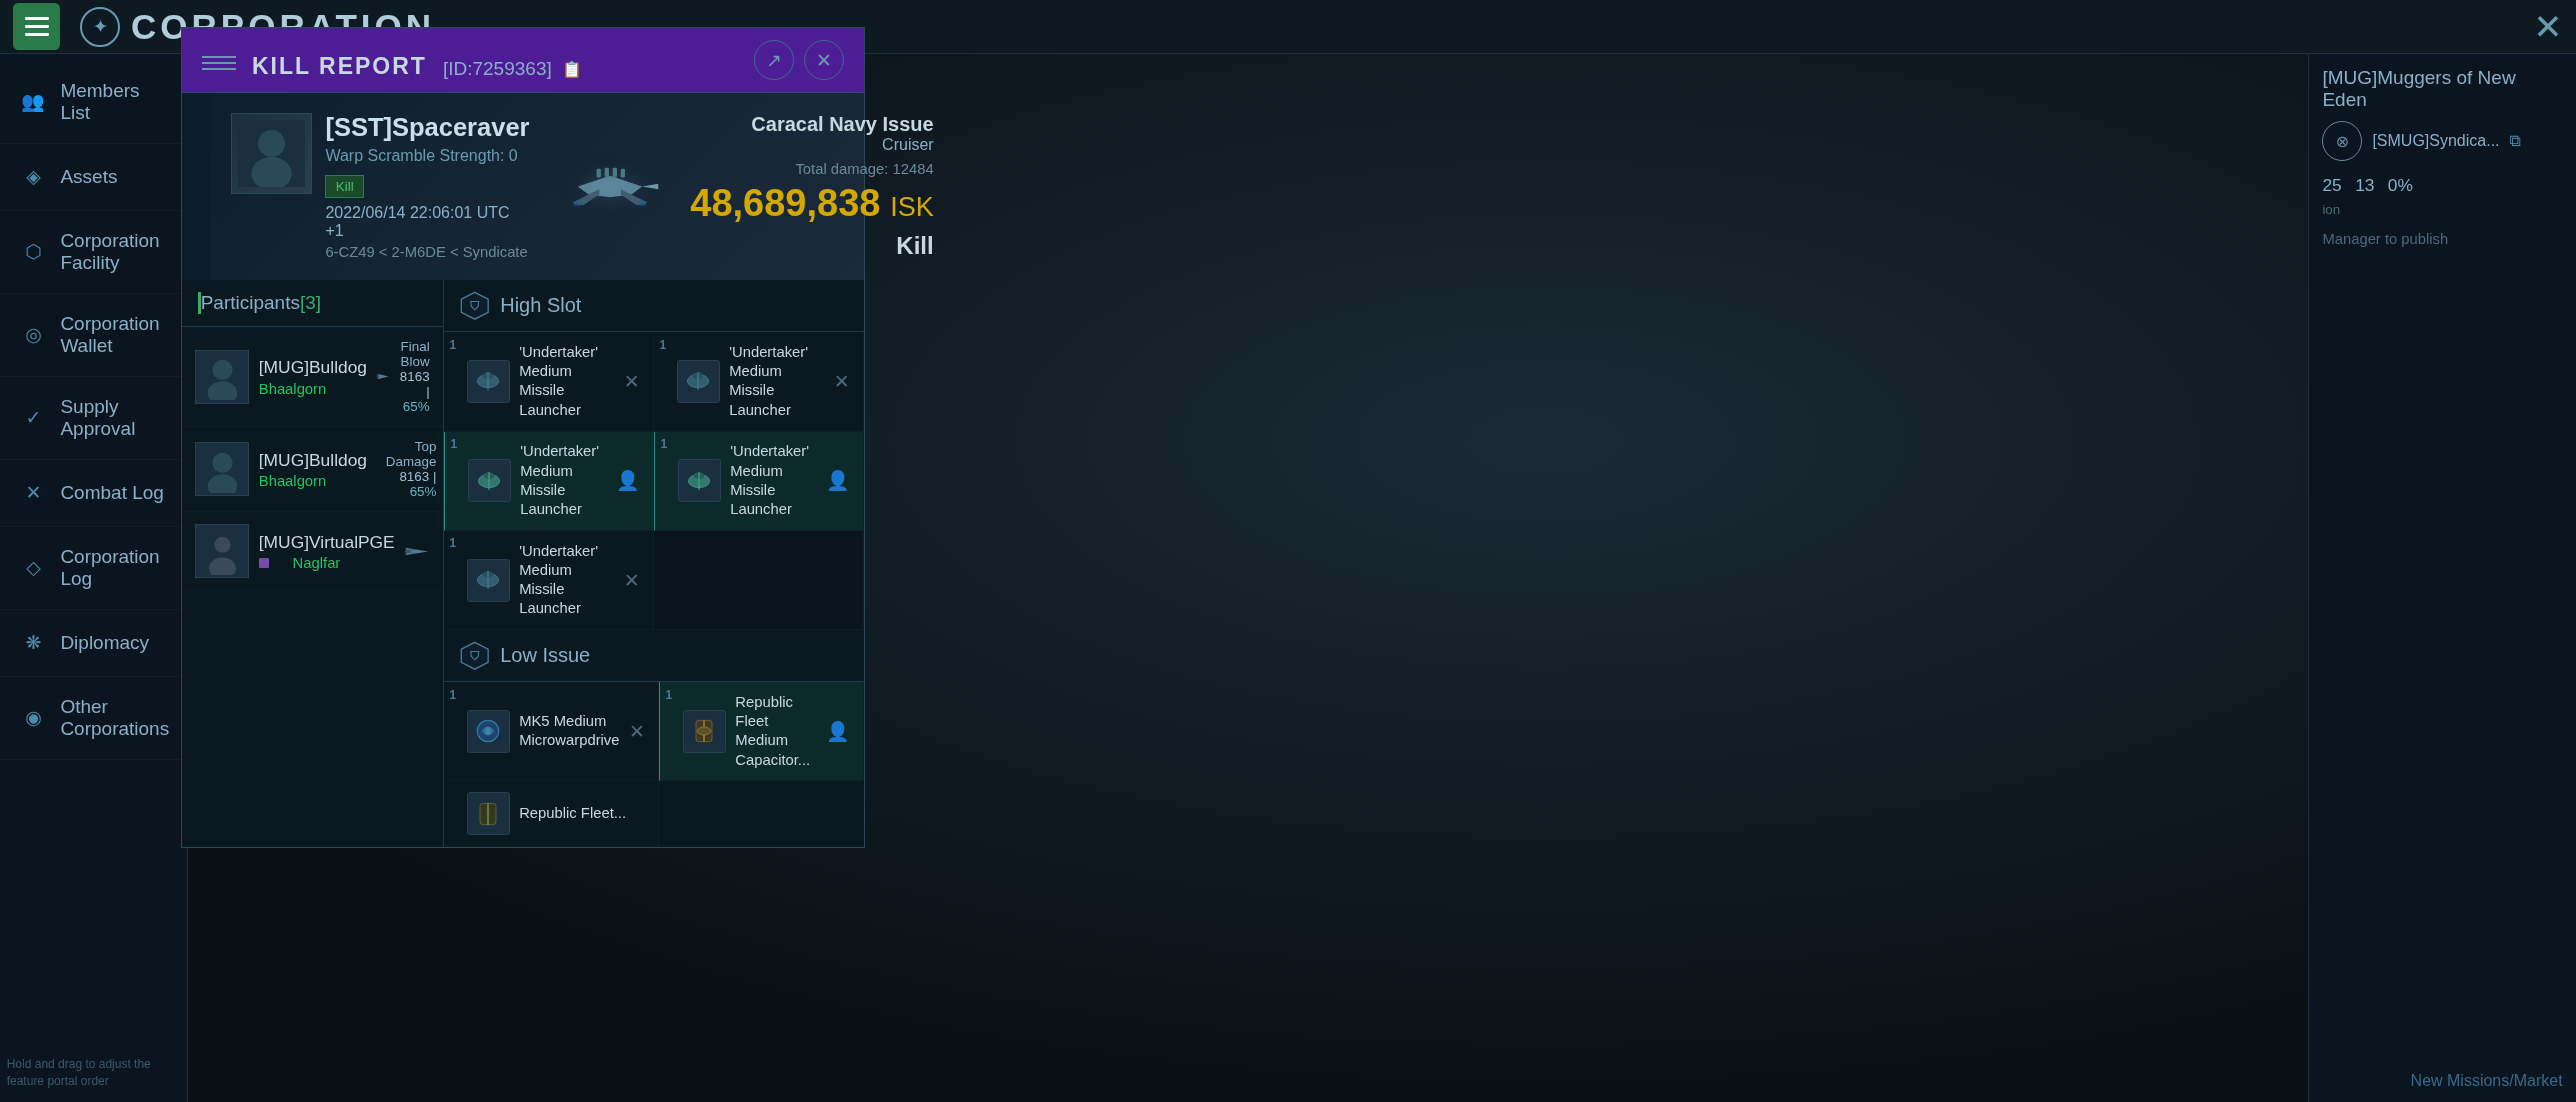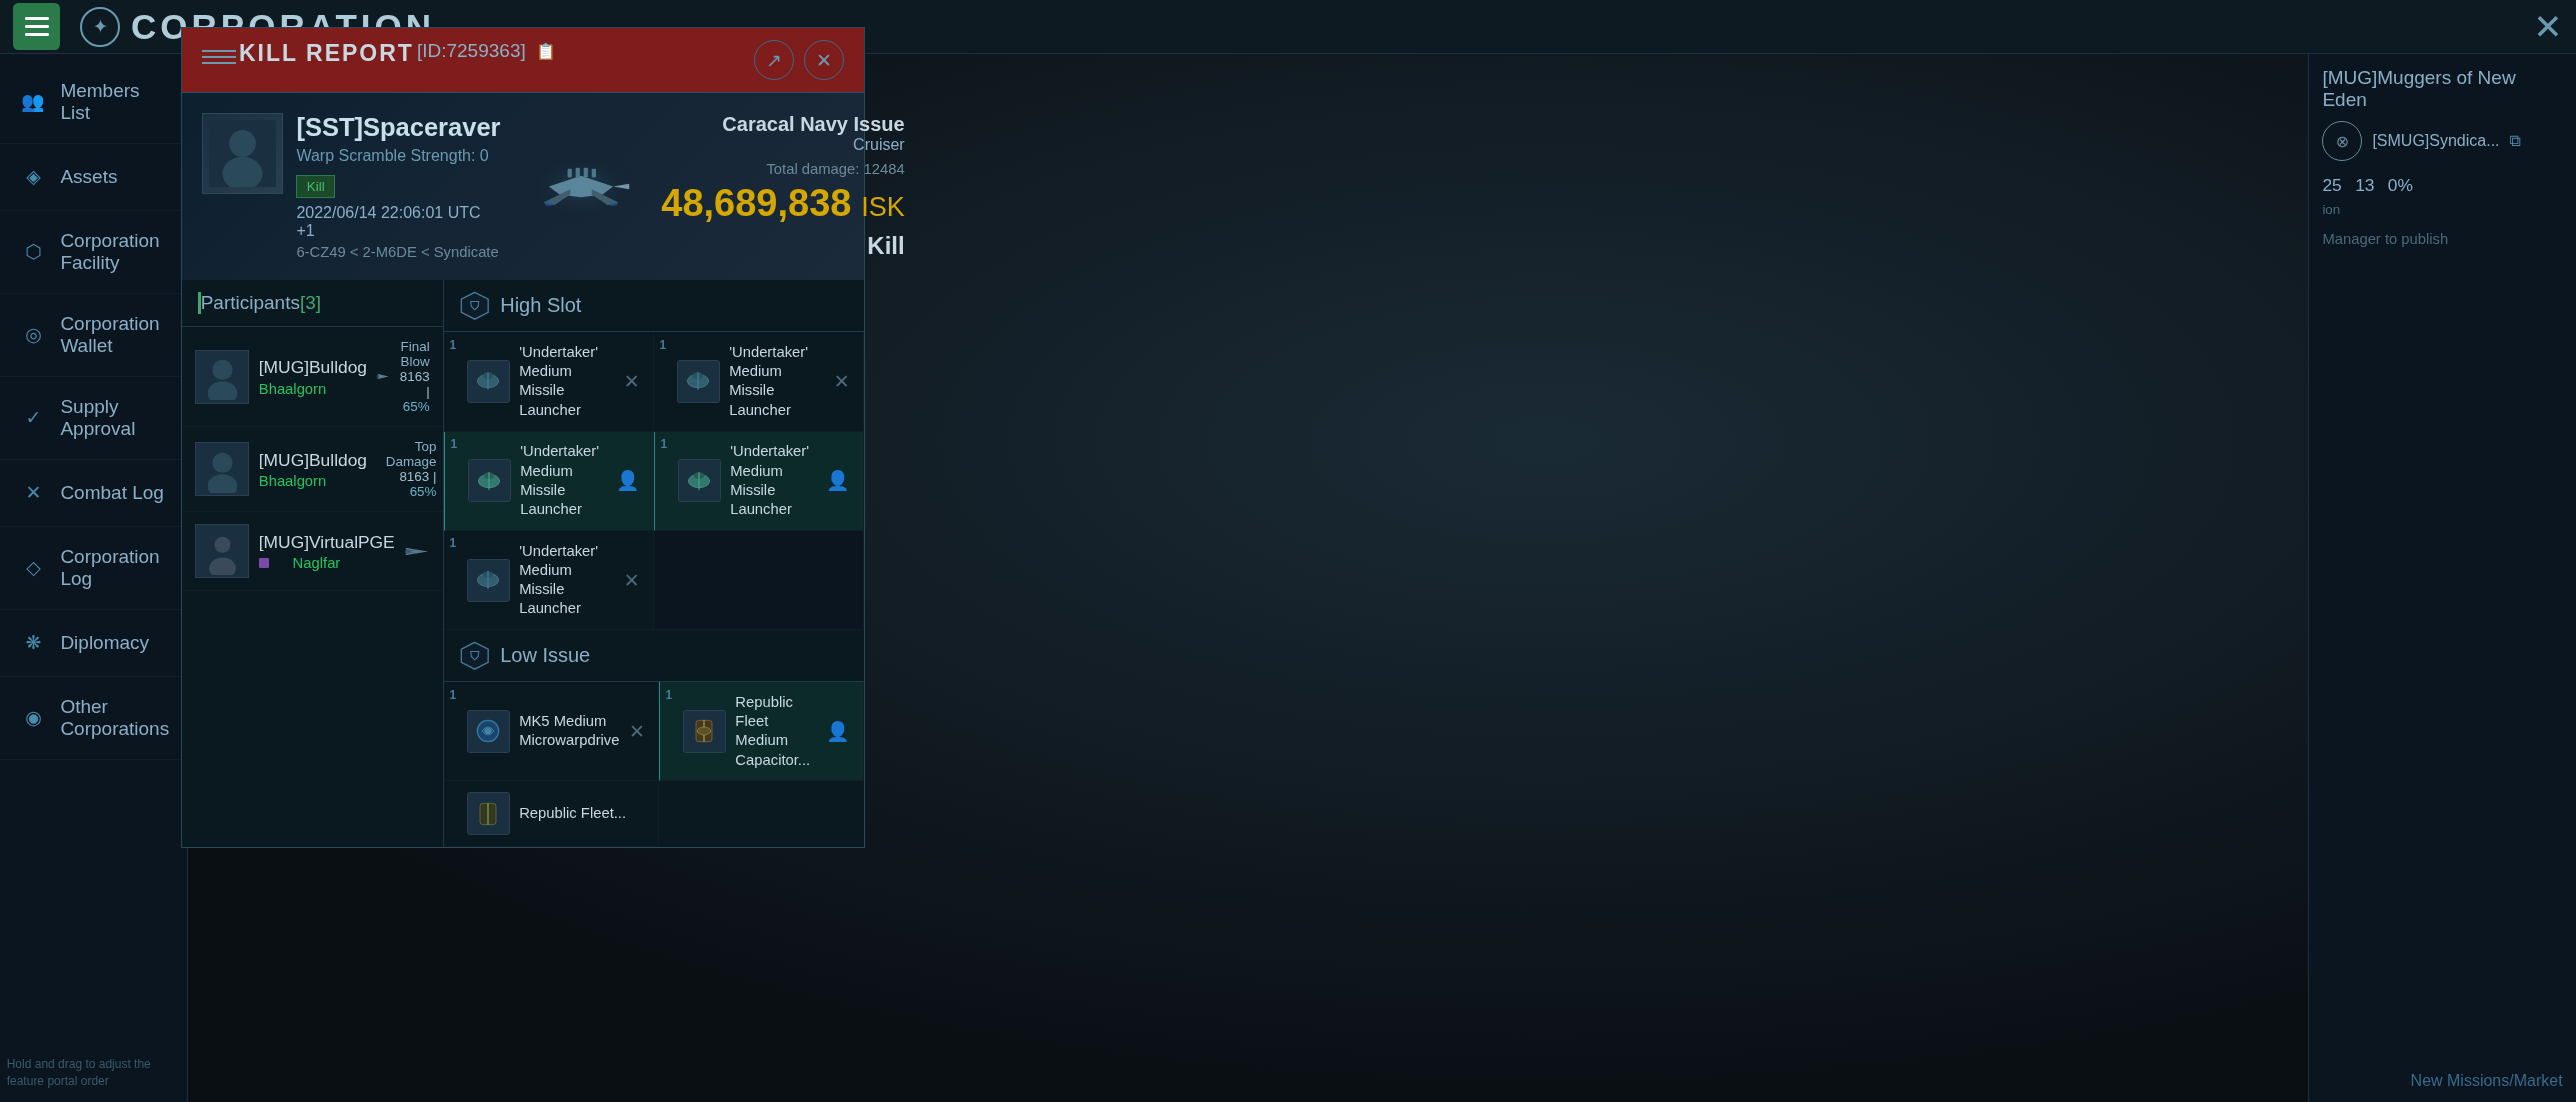--- a/index.html
+++ b/index.html
@@ -188,24 +188,24 @@
       top: 27px;
       width: 684px;
       background: #0d1e2a;
       border: 0.7px solid #2a4a5a;
       z-index: 20;
       display: flex;
       flex-direction: column;
     }
 
     .modal-header {
-      background: #7f1d1d;
+      background: #4c1d95;
       border-bottom: 1.3px solid #2a4f6a;
       padding: 12px 20px;
-      display: flex; align-items: flex-start; gap: 3px;
+      display: flex; align-items: flex-end; gap: 16px;
     }
 
     .modal-menu-icon {
       width: 34px; height: 34px;
       display: flex; flex-direction: column; justify-content: center; gap: 4px;
       cursor: pointer;
     }
 
     .modal-menu-icon span {
       display: block; width: 100%; height: 2px;
@@ -241,20 +241,21 @@
       font-size: 19px;
     }
 
     
     .kill-info {
       background: linear-gradient(135deg, #0d2030 0%, #152535 50%, #1a2a3a 100%);
       padding: 20px;
       display: flex; gap: 13.4px;
       position: relative;
       min-height: 154px;
+      margin-left: 29px;
     }
 
     .kill-avatar {
       width: 81px; height: 81px;
       background: #1a3a4a;
       border: 1.3px solid #2a4a5a;
       flex-shrink: 0;
       overflow: hidden;
     }
 

